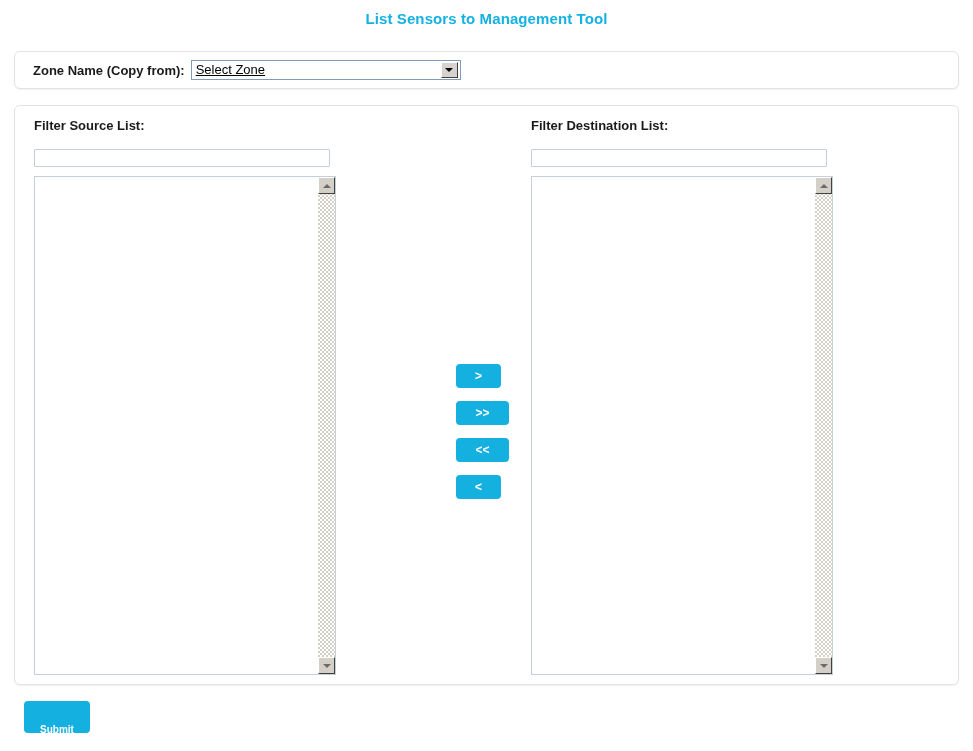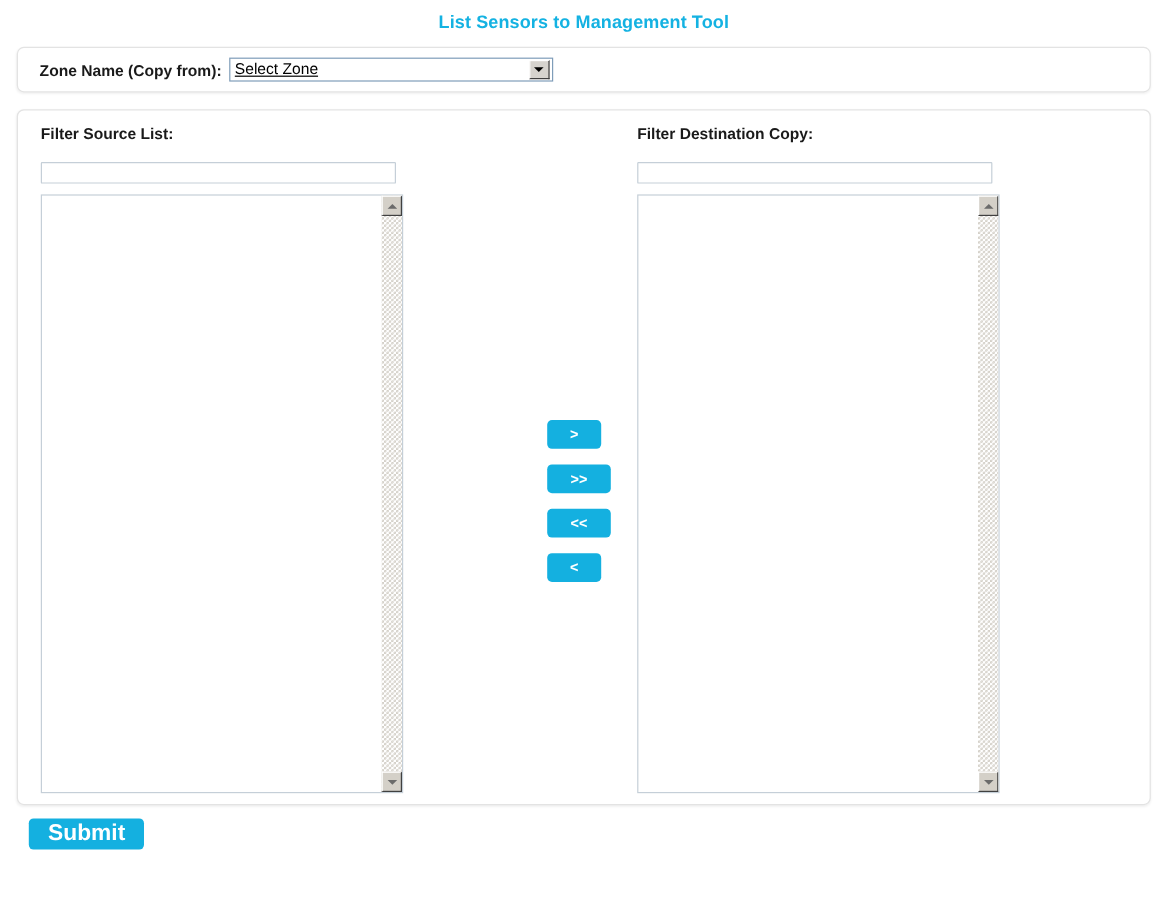--- a/index.html
+++ b/index.html
@@ -27,21 +27,21 @@
     padding-bottom: 8px;
     letter-spacing: 0.1px;
   }
 
   
   .panel {
     background: #ffffff;
     border: 1px solid #e3e3e3;
     border-radius: 6px;
     box-shadow: 0 1px 2px rgba(0,0,0,0.06);
-    margin: 4px 14px;
+    margin: 16px 14px;
     box-sizing: border-box;
   }
 
   .zone-panel {
     height: 38px;
     display: flex;
     align-items: center;
     padding: 0 18px;
     margin-bottom: 14px;
   }
@@ -227,23 +227,23 @@
   
   .submit-wrap {
     margin: 11px 0 0 24px;
   }
   .submit-btn {
     background: #14b0e0;
     color: #ffffff;
     border: none;
     border-radius: 4px;
     font-family: "Liberation Sans", sans-serif;
-    font-size: 19px;
-    font-weight: bold;
-    padding: 0 16px;
+    font-size: 10px;
+    font-weight: bold;
+    padding: 16px 16px;
     height: 26px;
     line-height: 26px;
     cursor: pointer;
   }
 </style>
 </head>
 <body>
 
 <div class="page-title">List Sensors to Management Tool</div>
 
@@ -279,21 +279,21 @@
   </div>
 
   <div class="transfer-col">
     <button class="xfer-btn w-narrow">&gt;</button>
     <button class="xfer-btn w-wide">&gt;&gt;</button>
     <button class="xfer-btn w-wide">&lt;&lt;</button>
     <button class="xfer-btn w-narrow">&lt;</button>
   </div>
 
   <div class="list-col right">
-    <div class="list-heading">Filter Destination Copy:</div>
+    <div class="list-heading">Filter Destination List:</div>
 
     <input class="filter-input" type="text" value="" style="">
 
     <div class="listbox">
       <div class="listbox-items"></div>
       <div class="wscroll">
         <div class="wscroll-btn up">
           <span class="sb-arrow-up"></span>
         </div>
         <div class="wscroll-btn down">

